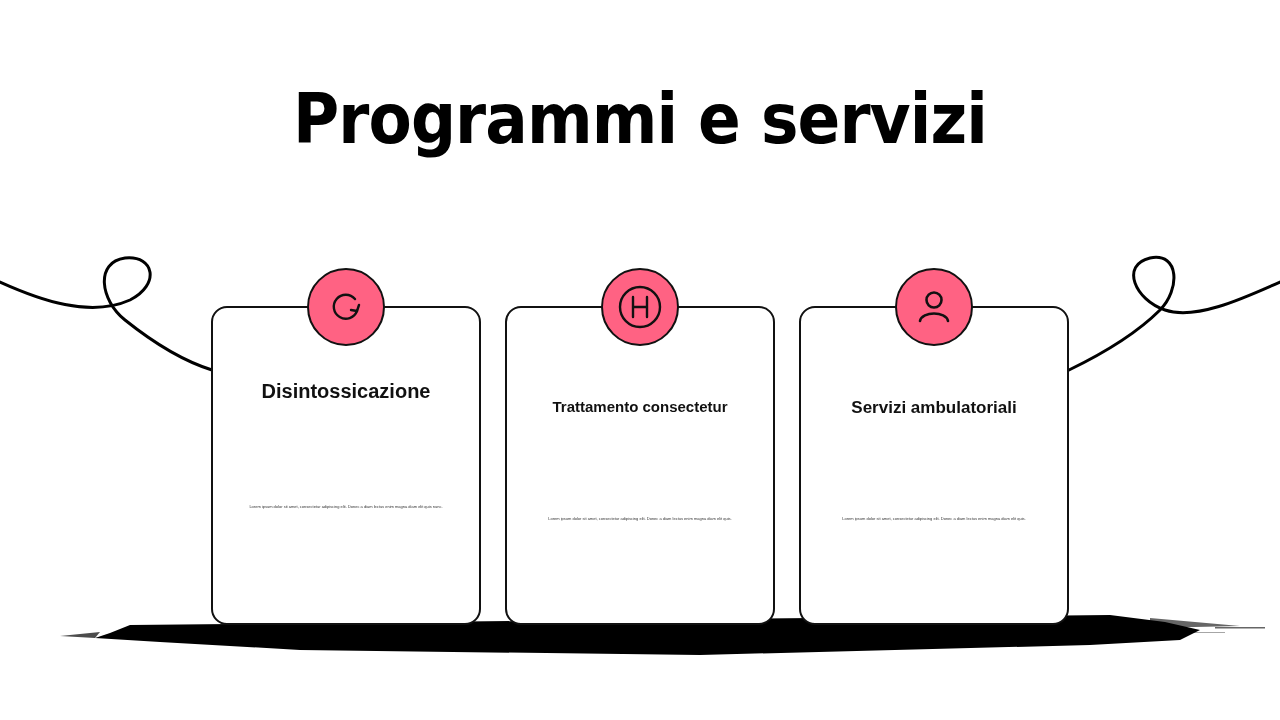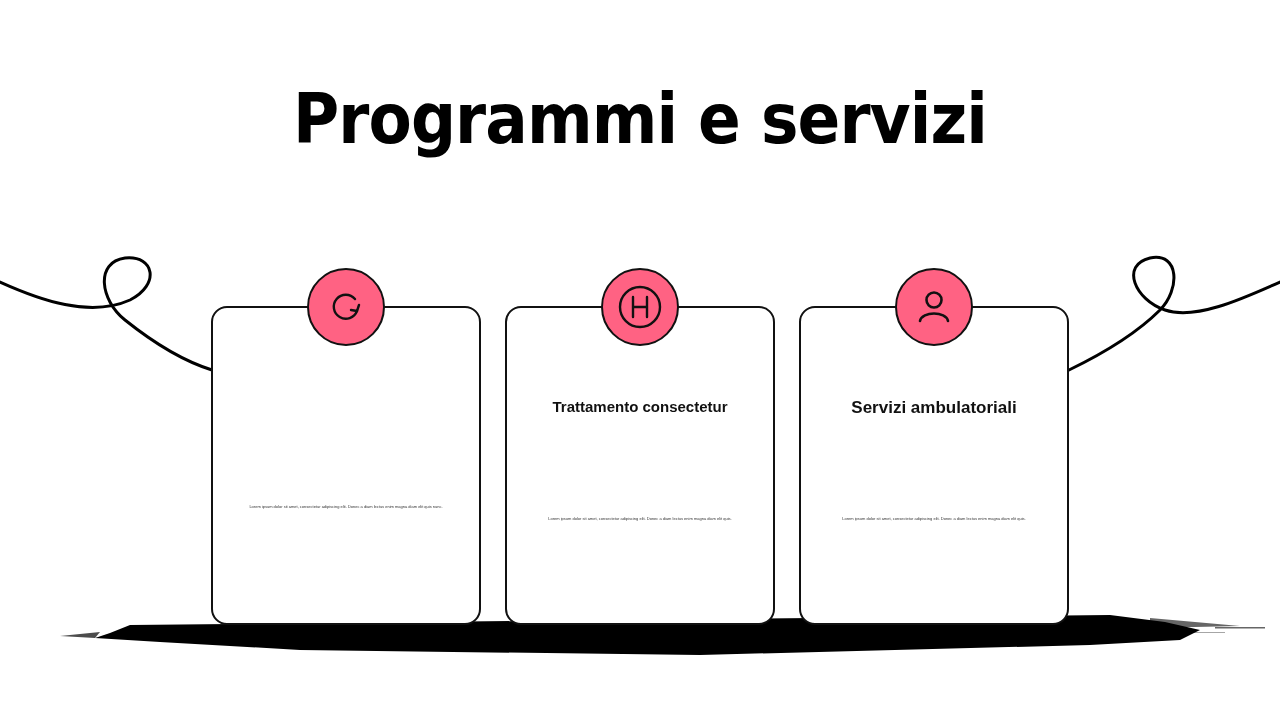--- a/index.html
+++ b/index.html
@@ -53,20 +53,21 @@
 
 <h1 class="title">Programmi e servizi</h1>
 
 <div class="card" style="left:211px;">
   <div class="badge">
     <svg width="40" height="40" viewBox="0 0 40 40">
       <path d="M29 12 A 12 12 0 1 0 31 24" fill="none" stroke="#111" stroke-width="2.4" stroke-linecap="round"></path>
       <path d="M31 24 L 25 23 M31 24 L 33 18" fill="none" stroke="#111" stroke-width="2.4" stroke-linecap="round"></path>
     </svg>
   </div>
+  <div class="ctitle" style="top:72px; font-size:20px;">Disintossicazione</div>
   <div class="cbody" style="top:196px;">Lorem ipsum dolor sit amet, consectetur adipiscing elit. Donec a diam lectus enim magna diam elit quis nunc.</div>
 </div>
 
 <div class="card" style="left:505px;">
   <div class="badge">
     <svg width="46" height="46" viewBox="0 0 46 46">
       <circle cx="23" cy="23" r="20" fill="none" stroke="#111" stroke-width="2.4"></circle>
       <path d="M16 13 V33 M30 13 V33 M16 23 H30" fill="none" stroke="#111" stroke-width="2.4" stroke-linecap="round"></path>
     </svg>
   </div>

